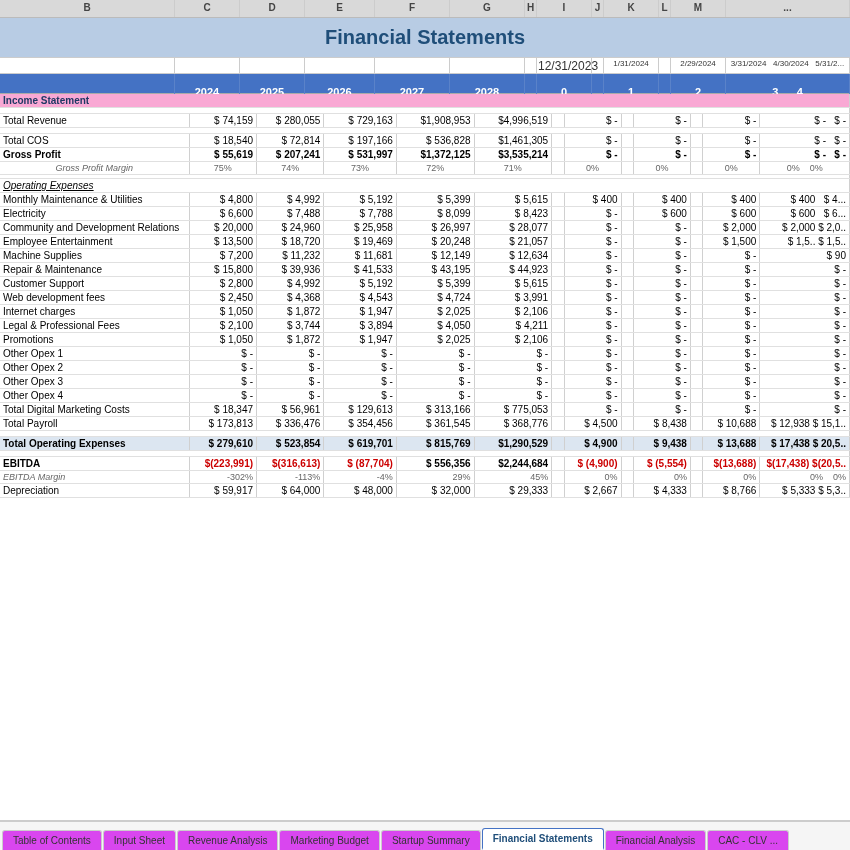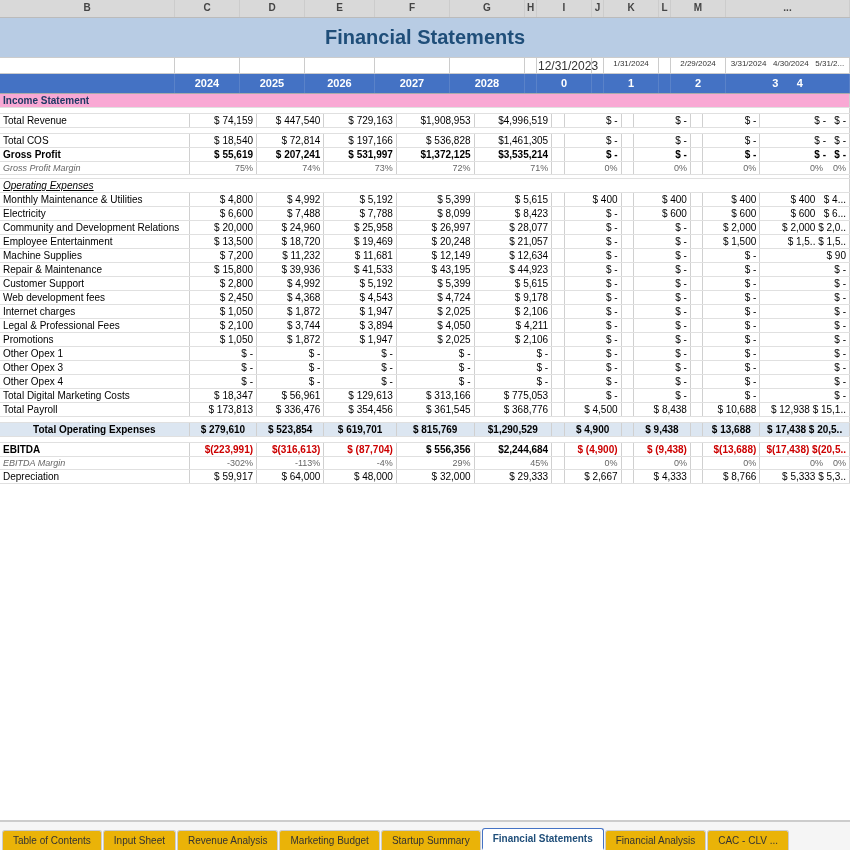--- a/index.html
+++ b/index.html
@@ -39,21 +39,21 @@
       display: flex;
       background: #4472c4;
       border-bottom: 1px solid #aaa;
     }
     .year-cell {
       border-right: 1px solid #5a82c9;
       text-align: center;
       font-size: 11px;
       font-weight: bold;
       color: #fff;
-      padding: 3px 1px;
+      padding: 12px 1px;
     }
 
     
     .data-area {
       flex: 1;
       overflow: hidden;
     }
     .data-table {
       width: 100%;
       border-collapse: collapse;
@@ -68,43 +68,43 @@
 
     
     .section-header td {
       background: #f9a8d4;
       font-weight: bold;
       font-size: 10px;
       color: #1f3864;
     }
     .bold-row td { font-weight: bold; }
     .underline-label { text-decoration: underline; font-style: italic; }
-    .total-row td { font-weight: bold; text-align: center; }
-    .pct-row td { color: #666; font-size: 9px; }
+    .total-row td { font-weight: bold; }
+    .pct-row td { color: #666; font-size: 9px; text-align: center; }
     .ebitda-row td { font-weight: bold; }
     .ebitda-margin-row td { color: #666; font-size: 9px; }
 
     .align-right { text-align: right; }
 
     
     .tab-bar {
       display: flex;
       border-top: 2px solid #ccc;
       background: #f5f5f5;
       height: 30px;
       align-items: flex-end;
       padding: 0 2px;
       gap: 1px;
       overflow: hidden;
     }
     .tab {
       padding: 4px 10px;
       border: 1px solid #ccc;
       border-bottom: none;
-      background: #eab308;
+      background: #d946ef;
       cursor: pointer;
       font-size: 10px;
       color: #333;
       border-radius: 3px 3px 0 0;
       white-space: nowrap;
     }
     .tab.active {
       background: #fff;
       font-weight: bold;
       color: #1f4e79;
@@ -197,21 +197,21 @@
         <td colspan="13">Income Statement</td>
       </tr>
 
       <tr>
             <td colspan="13" style="height:6px;"></td>
           </tr>
 
       <tr>
         <td>Total Revenue</td>
         <td class="align-right">$ 74,159</td>
-        <td class="align-right">$ 447,540</td>
+        <td class="align-right">$ 280,055</td>
         <td class="align-right">$ 729,163</td>
         <td class="align-right">$1,908,953</td>
         <td class="align-right">$4,996,519</td>
         <td></td>
         <td class="align-right">$ -</td>
         <td></td>
         <td class="align-right">$ -</td>
         <td></td>
         <td class="align-right">$ -</td>
         <td class="align-right">$ - &nbsp; $ -</td>
@@ -388,21 +388,21 @@
         <td class="align-right">$ -</td>
       </tr>
 
 
       <tr>
         <td>Web development fees</td>
         <td class="align-right">$ 2,450</td>
         <td class="align-right">$ 4,368</td>
         <td class="align-right">$ 4,543</td>
         <td class="align-right">$ 4,724</td>
-        <td class="align-right">$ 9,178</td>
+        <td class="align-right">$ 3,991</td>
         <td></td>
         <td class="align-right">$ -</td>
         <td></td>
         <td class="align-right">$ -</td>
         <td></td>
         <td class="align-right">$ -</td>
         <td class="align-right">$ -</td>
       </tr>
 
       <tr>
@@ -462,20 +462,35 @@
         <td class="align-right">$ -</td>
         <td></td>
         <td class="align-right">$ -</td>
         <td></td>
         <td class="align-right">$ -</td>
         <td></td>
         <td class="align-right">$ -</td>
         <td class="align-right">$ -</td>
       </tr>
 
+      <tr>
+        <td>Other Opex 2</td>
+        <td class="align-right">$ -</td>
+        <td class="align-right">$ -</td>
+        <td class="align-right">$ -</td>
+        <td class="align-right">$ -</td>
+        <td class="align-right">$ -</td>
+        <td></td>
+        <td class="align-right">$ -</td>
+        <td></td>
+        <td class="align-right">$ -</td>
+        <td></td>
+        <td class="align-right">$ -</td>
+        <td class="align-right">$ -</td>
+      </tr>
 
       <tr>
         <td>Other Opex 3</td>
         <td class="align-right">$ -</td>
         <td class="align-right">$ -</td>
         <td class="align-right">$ -</td>
         <td class="align-right">$ -</td>
         <td class="align-right">$ -</td>
         <td></td>
         <td class="align-right">$ -</td>
@@ -561,21 +576,21 @@
       <tr class="ebitda-row">
         <td>EBITDA</td>
         <td class="align-right neg">$(223,991)</td>
         <td class="align-right neg">$(316,613)</td>
         <td class="align-right neg">$ (87,704)</td>
         <td class="align-right">$ 556,356</td>
         <td class="align-right">$2,244,684</td>
         <td></td>
         <td class="align-right neg">$ (4,900)</td>
         <td></td>
-        <td class="align-right neg">$ (9,438)</td>
+        <td class="align-right neg">$ (5,554)</td>
         <td></td>
         <td class="align-right neg">$(13,688)</td>
         <td class="align-right neg">$(17,438) $(20,5..</td>
       </tr>
 
       <tr class="ebitda-margin-row">
         <td style="font-style:italic;">EBITDA Margin</td>
         <td class="align-right">-302%</td>
         <td class="align-right">-113%</td>
         <td class="align-right">-4%</td>

